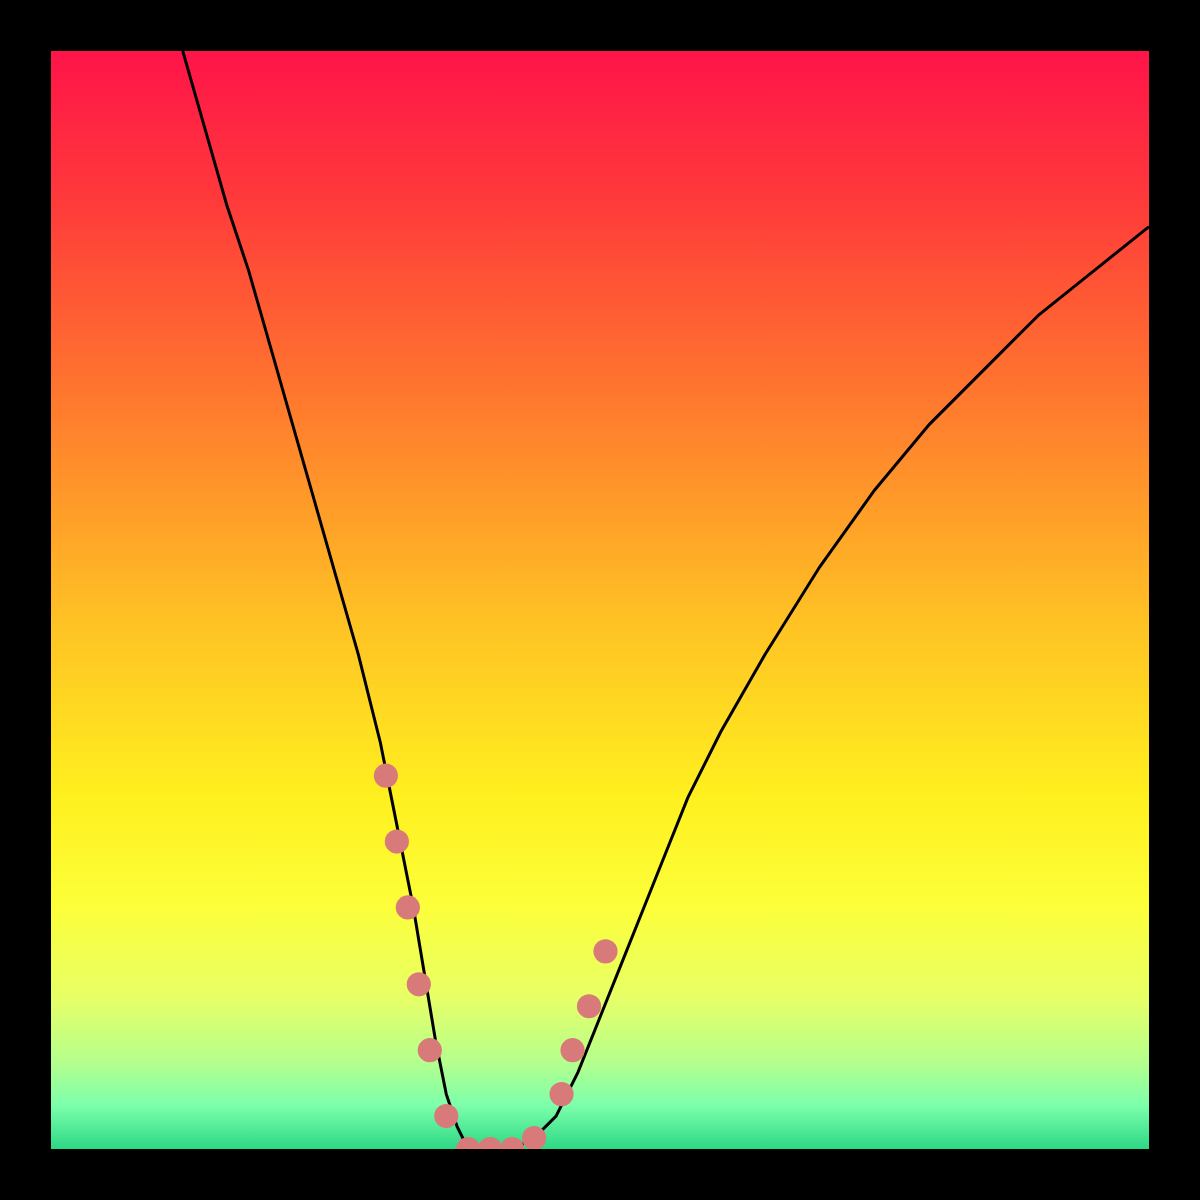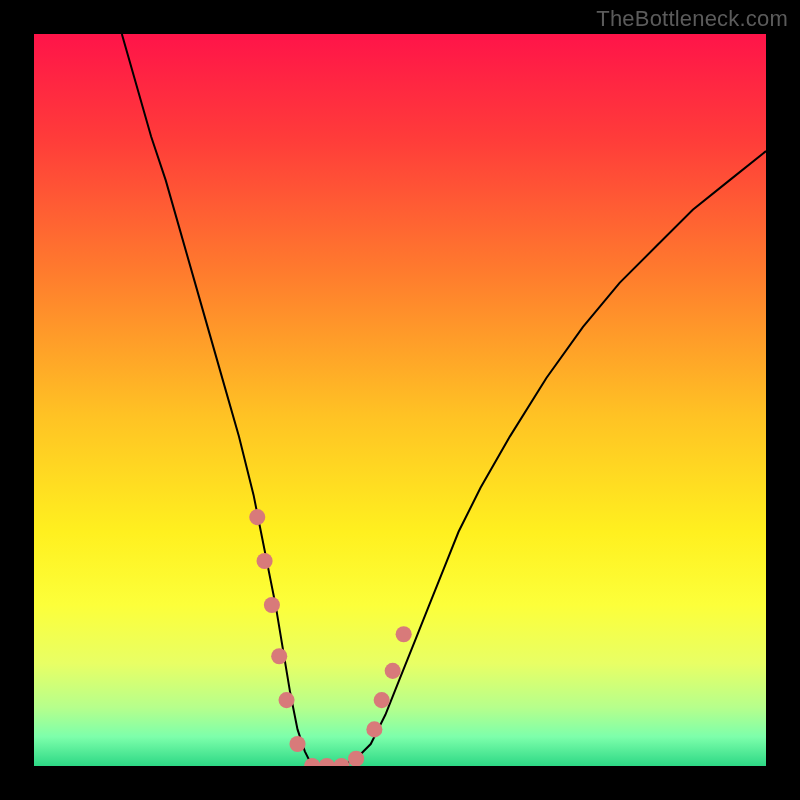--- a/index.html
+++ b/index.html
@@ -49,21 +49,20 @@
     font-size: 22px;
     letter-spacing: 0.2px;
     font-weight: 400;
   }
 </style>
 </head>
 <body>
 
 <div class="frame">
 
-  <div class="watermark">TheBottleneck.com</div>
 
   <div class="plot-area">
 
     <svg class="gradient-bg" viewBox="0 0 100 100" preserveAspectRatio="none">
       <defs>
         <linearGradient id="bg-grad" x1="0" y1="0" x2="0" y2="1">
             <stop offset="0%" stop-color="#ff1449"></stop>
             <stop offset="14.000000000000002%" stop-color="#ff3b3a"></stop>
             <stop offset="33%" stop-color="#ff7d2d"></stop>
             <stop offset="52%" stop-color="#ffc224"></stop>

